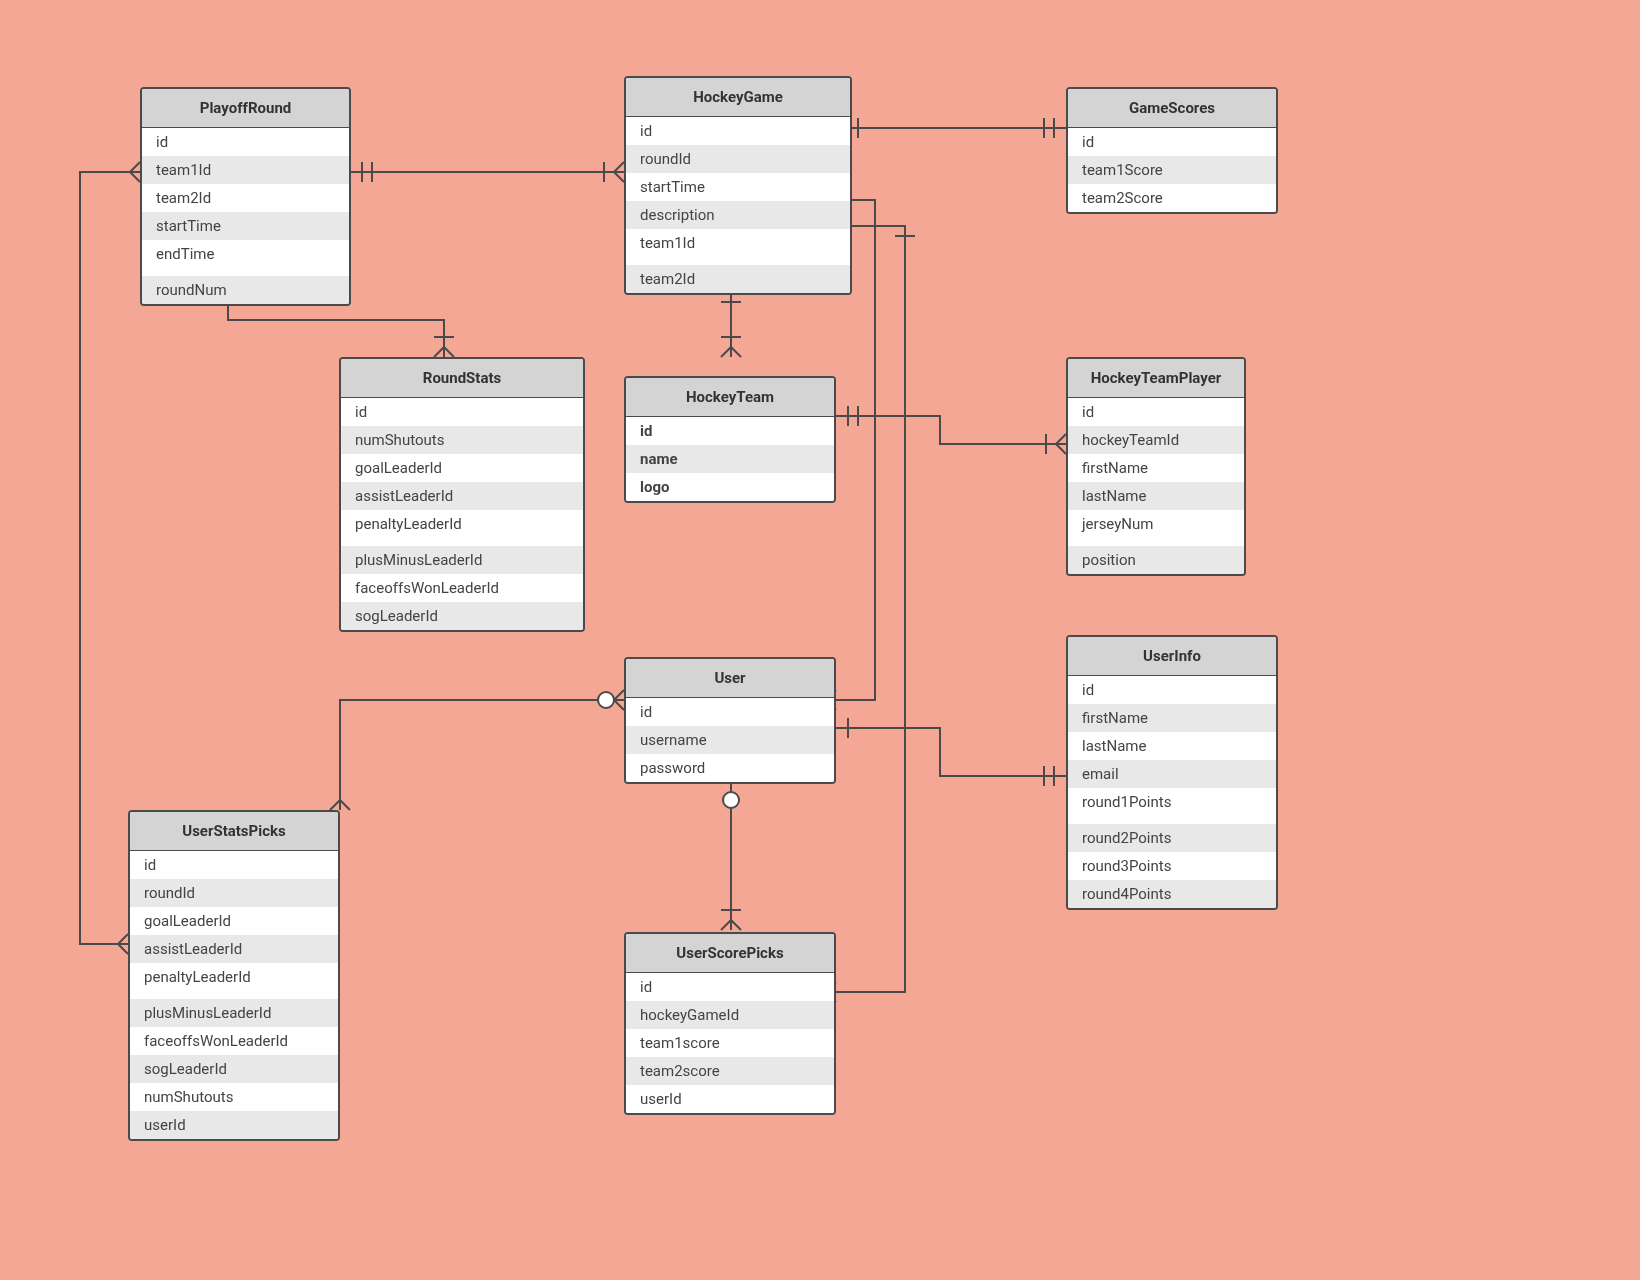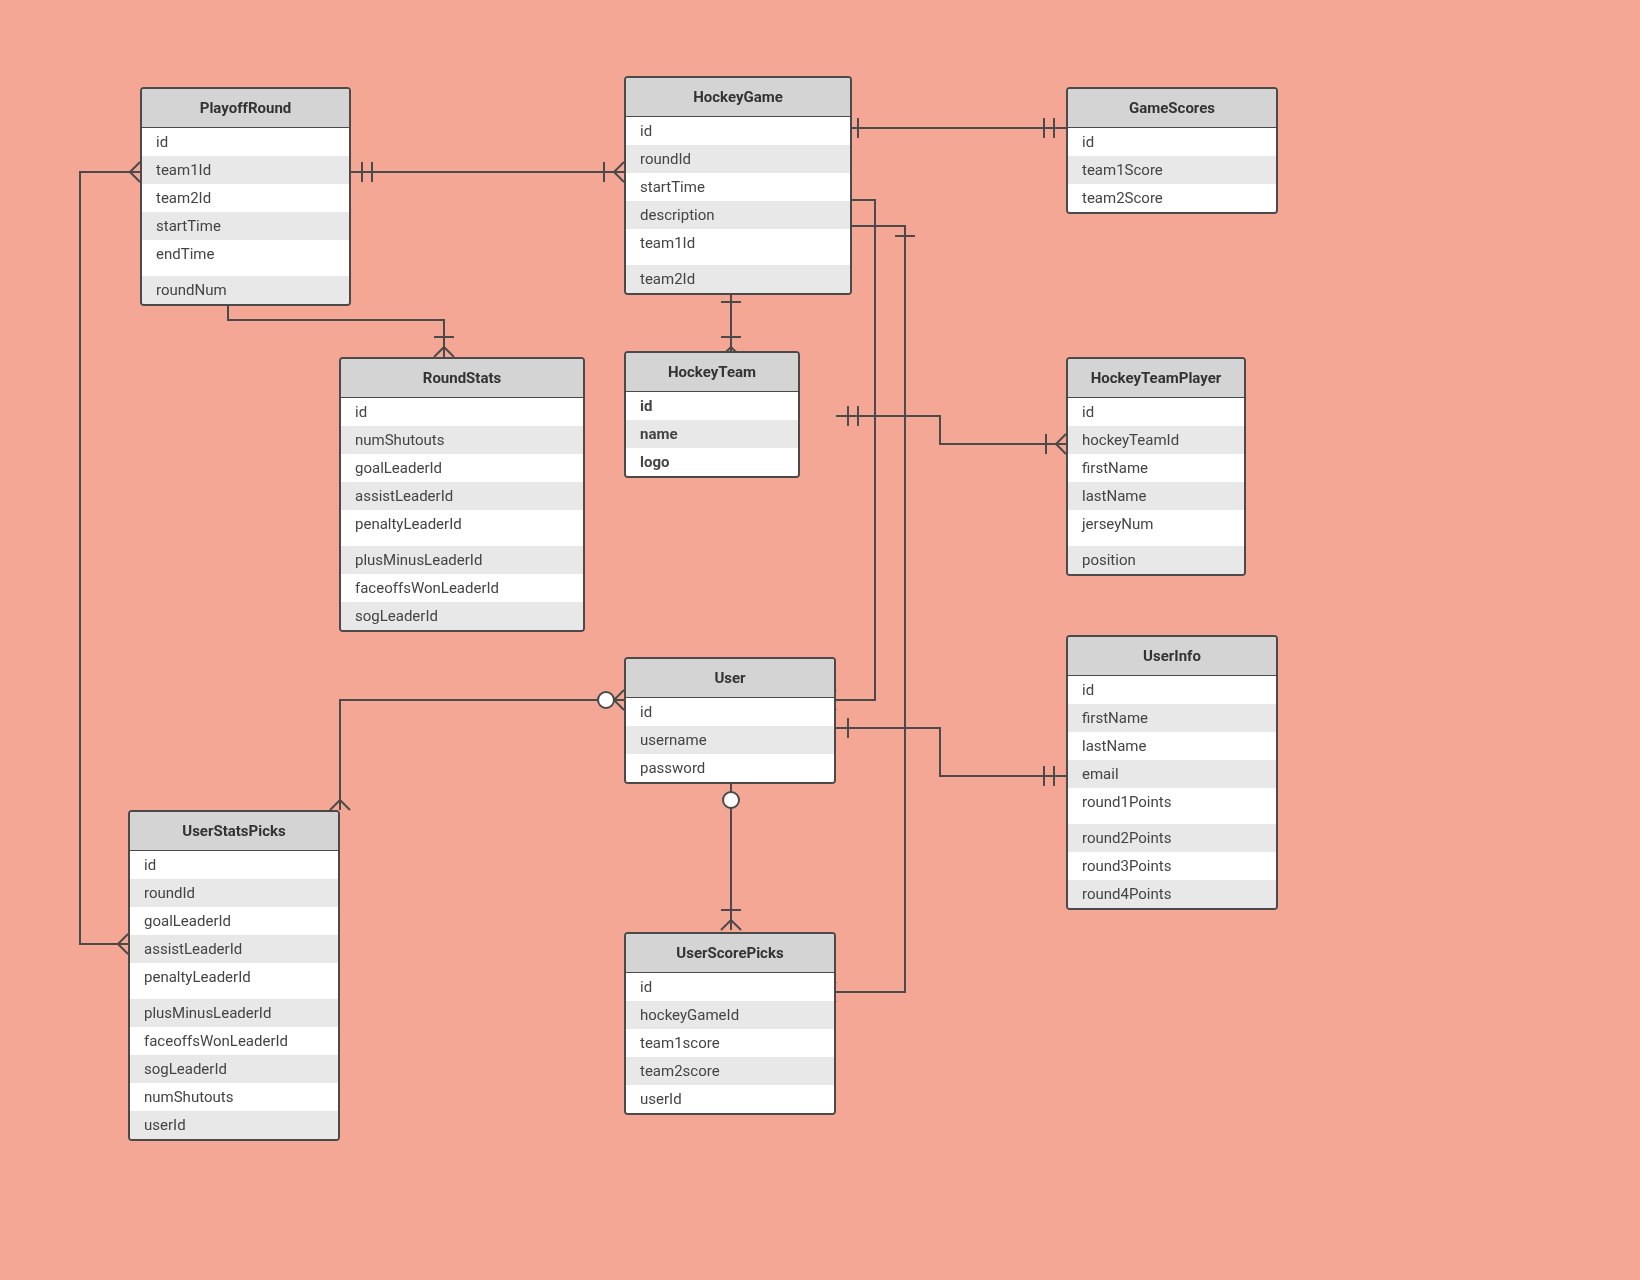--- a/index.html
+++ b/index.html
@@ -174,21 +174,21 @@
     <div class="entity-row">numShutouts</div>
     <div class="entity-row">goalLeaderId</div>
     <div class="entity-row">assistLeaderId</div>
     <div class="entity-row">penaltyLeaderId</div>
     <div class="entity-row">plusMinusLeaderId</div>
     <div class="entity-row">faceoffsWonLeaderId</div>
     <div class="entity-row">sogLeaderId</div>
   </div>
 </div>
 
-<div class="entity" style="left:624px; top:351px; width:176px;">
+<div class="entity" style="left:624px; top:376px; width:212px;">
   <div class="entity-header">HockeyTeam</div>
   <div class="entity-body">
     <div class="entity-row bold">id</div>
     <div class="entity-row bold">name</div>
     <div class="entity-row bold">logo</div>
   </div>
 </div>
 
 <div class="entity" style="left:1066px; top:357px; width:180px;">
   <div class="entity-header">HockeyTeamPlayer</div>

